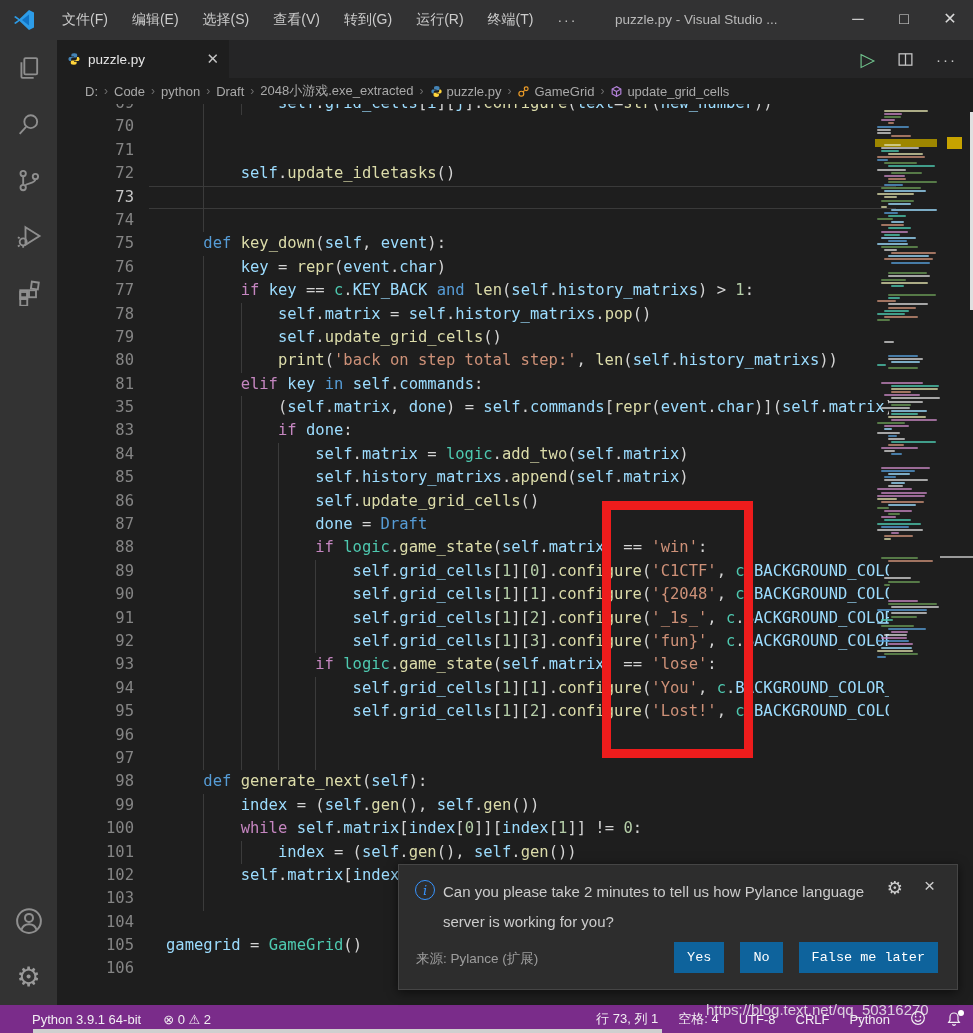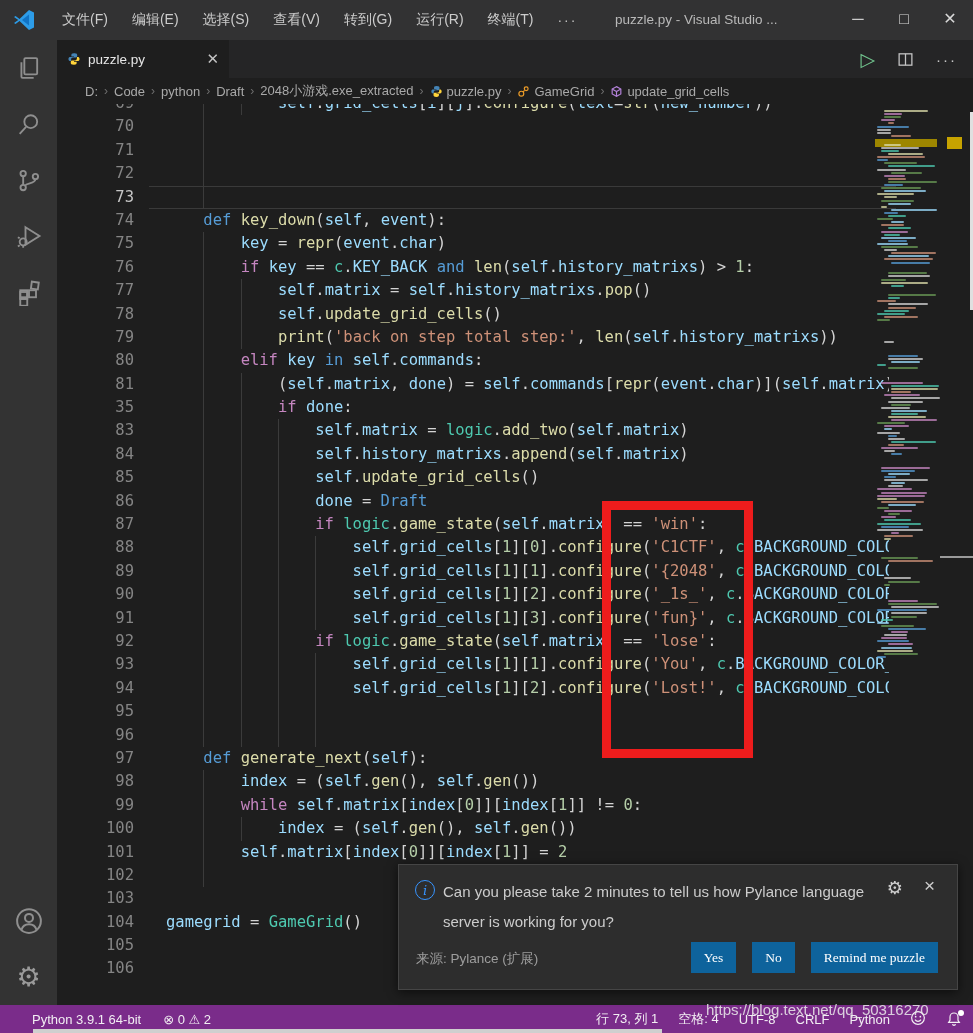--- a/index.html
+++ b/index.html
@@ -67,21 +67,21 @@
   .toast-head{position:absolute;left:16px;top:12px;display:flex;}
   .info-icon{width:20px;height:20px;border:1.6px solid #3794ff;border-radius:50%;color:#3794ff;
              font-size:13px;line-height:19px;text-align:center;font-family:"DejaVu Serif",serif;
              font-style:italic;box-sizing:border-box;flex:0 0 auto;margin-top:3px;}
   .toast-msg{margin-left:8px;width:430px;color:#cccccc;font-size:15px;line-height:30px;}
   .toast-gear{position:absolute;right:54px;top:12px;color:#cccccc;font-size:18px;}
   .toast-close{position:absolute;right:22px;top:10px;color:#cccccc;font-size:19px;}
   .toast-src{position:absolute;left:17px;top:85px;color:#9d9d9d;font-size:13.5px;}
   .toast-btns{position:absolute;right:19px;top:77px;display:flex;gap:16px;}
   .toast-btn{background:#0e639c;color:#ffffff;font-size:13.5px;border:none;height:31px;
-             padding:0 13px;font-family:Liberation Serif, serif;}
+             padding:0 13px;font-family:Liberation Mono, monospace;}
   
   .statusbar{position:absolute;left:0;top:1005px;width:973px;height:28px;background:#7a2c8a;
              display:flex;align-items:center;color:#f2eef3;font-size:13px;}
   .sb-left{display:flex;gap:22px;padding-left:32px;}
   .sb-right{margin-left:auto;display:flex;gap:20px;align-items:center;padding-right:10px;}
   .sb-item{white-space:nowrap;}
   .bell-wrap{position:relative;width:17px;height:17px;}
   .bell-dot{position:absolute;right:-1px;top:-1px;width:6px;height:6px;border-radius:50%;background:#ffffff;}
   
   .watermark{position:absolute;left:706px;top:1001px;color:rgba(235,235,235,.85);font-size:15px;z-index:60;}
@@ -277,20 +277,21 @@
         <div class="ln">102</div>
         <div class="ln">103</div>
         <div class="ln">104</div>
         <div class="ln">105</div>
         <div class="ln">106</div>
       </div>
     <div class="lines" id="code">
         <div class="row"><i class="guide" style="left: 37.32px;"></i><i class="guide" style="left: 74.64px;"></i><span style="padding-left: 111.96px;"><span class="tk-v">self</span><span class="tk-d">.</span><span class="tk-v">grid_cells</span><span class="tk-d">[</span><span class="tk-v">i</span><span class="tk-d">][</span><span class="tk-v">j</span><span class="tk-d">].</span><span class="tk-f">configure</span><span class="tk-d">(</span><span class="tk-v">text</span><span class="tk-d">=</span><span class="tk-f">str</span><span class="tk-d">(</span><span class="tk-v">new_number</span><span class="tk-d">))</span></span></div>
         <div class="row"><i class="guide" style="left: 37.32px;"></i><span style="padding-left: 0px;"></span></div>
         <div class="row"><i class="guide" style="left: 37.32px;"></i><span style="padding-left: 0px;"></span></div>
+        <div class="row"><i class="guide" style="left: 37.32px;"></i><span style="padding-left: 74.64px;"><span class="tk-v">self</span><span class="tk-d">.</span><span class="tk-f">update_idletasks</span><span class="tk-d">()</span></span></div>
         <div class="row"><i class="guide" style="left: 37.32px;"></i><span style="padding-left: 0px;"></span></div>
         <div class="row"><i class="guide" style="left: 37.32px;"></i><span style="padding-left: 0px;"></span></div>
         <div class="row"><span style="padding-left: 37.32px;"><span class="tk-k">def</span><span class="tk-d"> </span><span class="tk-f">key_down</span><span class="tk-d">(</span><span class="tk-v">self</span><span class="tk-d">, </span><span class="tk-v">event</span><span class="tk-d">):</span></span></div>
         <div class="row"><i class="guide" style="left: 37.32px;"></i><span style="padding-left: 74.64px;"><span class="tk-v">key</span><span class="tk-d"> = </span><span class="tk-f">repr</span><span class="tk-d">(</span><span class="tk-v">event</span><span class="tk-d">.</span><span class="tk-v">char</span><span class="tk-d">)</span></span></div>
         <div class="row"><i class="guide" style="left: 37.32px;"></i><span style="padding-left: 74.64px;"><span class="tk-c">if</span><span class="tk-d"> </span><span class="tk-v">key</span><span class="tk-d"> == </span><span class="tk-t">c</span><span class="tk-d">.</span><span class="tk-v">KEY_BACK</span><span class="tk-d"> </span><span class="tk-k">and</span><span class="tk-d"> </span><span class="tk-f">len</span><span class="tk-d">(</span><span class="tk-v">self</span><span class="tk-d">.</span><span class="tk-v">history_matrixs</span><span class="tk-d">) &gt; </span><span class="tk-n">1</span><span class="tk-d">:</span></span></div>
         <div class="row"><i class="guide" style="left: 37.32px;"></i><i class="guide" style="left: 74.64px;"></i><span style="padding-left: 111.96px;"><span class="tk-v">self</span><span class="tk-d">.</span><span class="tk-v">matrix</span><span class="tk-d"> = </span><span class="tk-v">self</span><span class="tk-d">.</span><span class="tk-v">history_matrixs</span><span class="tk-d">.</span><span class="tk-f">pop</span><span class="tk-d">()</span></span></div>
         <div class="row"><i class="guide" style="left: 37.32px;"></i><i class="guide" style="left: 74.64px;"></i><span style="padding-left: 111.96px;"><span class="tk-v">self</span><span class="tk-d">.</span><span class="tk-f">update_grid_cells</span><span class="tk-d">()</span></span></div>
         <div class="row"><i class="guide" style="left: 37.32px;"></i><i class="guide" style="left: 74.64px;"></i><span style="padding-left: 111.96px;"><span class="tk-f">print</span><span class="tk-d">(</span><span class="tk-s">'back on step total step:'</span><span class="tk-d">, </span><span class="tk-f">len</span><span class="tk-d">(</span><span class="tk-v">self</span><span class="tk-d">.</span><span class="tk-v">history_matrixs</span><span class="tk-d">))</span></span></div>
         <div class="row"><i class="guide" style="left: 37.32px;"></i><span style="padding-left: 74.64px;"><span class="tk-c">elif</span><span class="tk-d"> </span><span class="tk-v">key</span><span class="tk-d"> </span><span class="tk-k">in</span><span class="tk-d"> </span><span class="tk-v">self</span><span class="tk-d">.</span><span class="tk-v">commands</span><span class="tk-d">:</span></span></div>
         <div class="row"><i class="guide" style="left: 37.32px;"></i><i class="guide" style="left: 74.64px;"></i><span style="padding-left: 111.96px;"><span class="tk-d">(</span><span class="tk-v">self</span><span class="tk-d">.</span><span class="tk-v">matrix</span><span class="tk-d">, </span><span class="tk-v">done</span><span class="tk-d">) = </span><span class="tk-v">self</span><span class="tk-d">.</span><span class="tk-v">commands</span><span class="tk-d">[</span><span class="tk-f">repr</span><span class="tk-d">(</span><span class="tk-v">event</span><span class="tk-d">.</span><span class="tk-v">char</span><span class="tk-d">)](</span><span class="tk-v">self</span><span class="tk-d">.</span><span class="tk-v">matrix</span><span class="tk-d">)</span></span></div>
@@ -476,21 +477,21 @@
     <div class="toast-head">
       <span class="info-icon">i</span>
       <div class="toast-msg">Can you please take 2 minutes to tell us how Pylance language server is working for you?</div>
     </div>
     <span class="toast-gear">⚙</span>
     <span class="toast-close">×</span>
     <div class="toast-src">来源: Pylance (扩展)</div>
     <div class="toast-btns">
       <button class="toast-btn" style="background: rgb(14, 99, 156);">Yes</button>
       <button class="toast-btn" style="background: rgb(14, 99, 156);">No</button>
-      <button class="toast-btn" style="background: rgb(14, 99, 156);">Remind me puzzle</button>
+      <button class="toast-btn" style="background: rgb(14, 99, 156);">False me later</button>
     </div>
   </div>
 
   <div class="statusbar" id="statusbar" style="background: rgb(122, 44, 138);">
     <div class="sb-left" id="sb-left">
         <span class="sb-item">Python 3.9.1 64-bit</span>
         <span class="sb-item">⊗ 0  ⚠ 2</span>
       </div>
     <div class="sb-right" id="sb-right">
         <span class="sb-item">行 73, 列 1</span>

